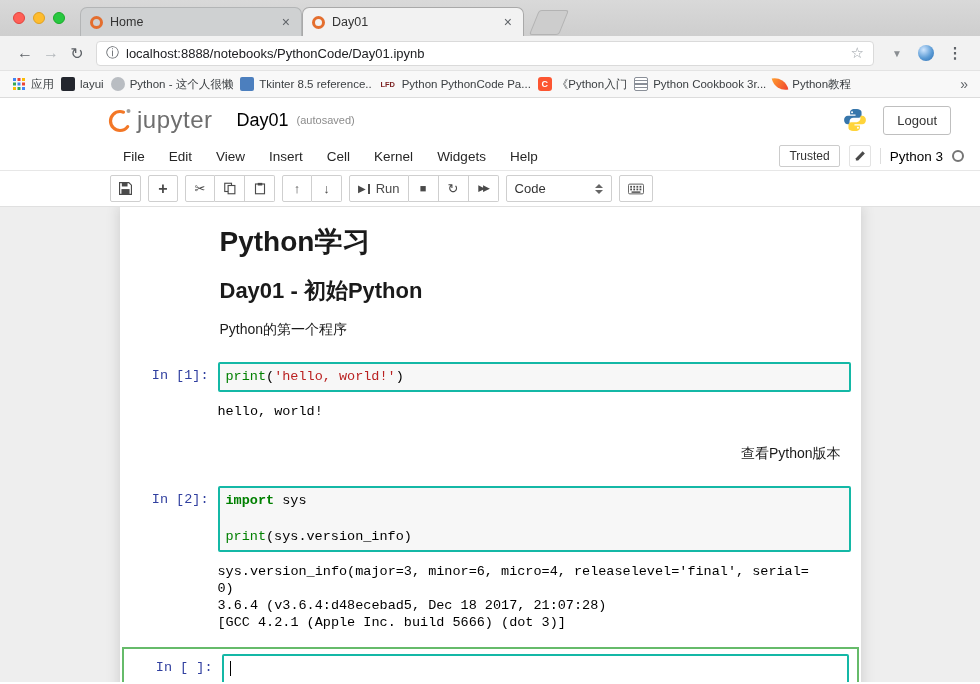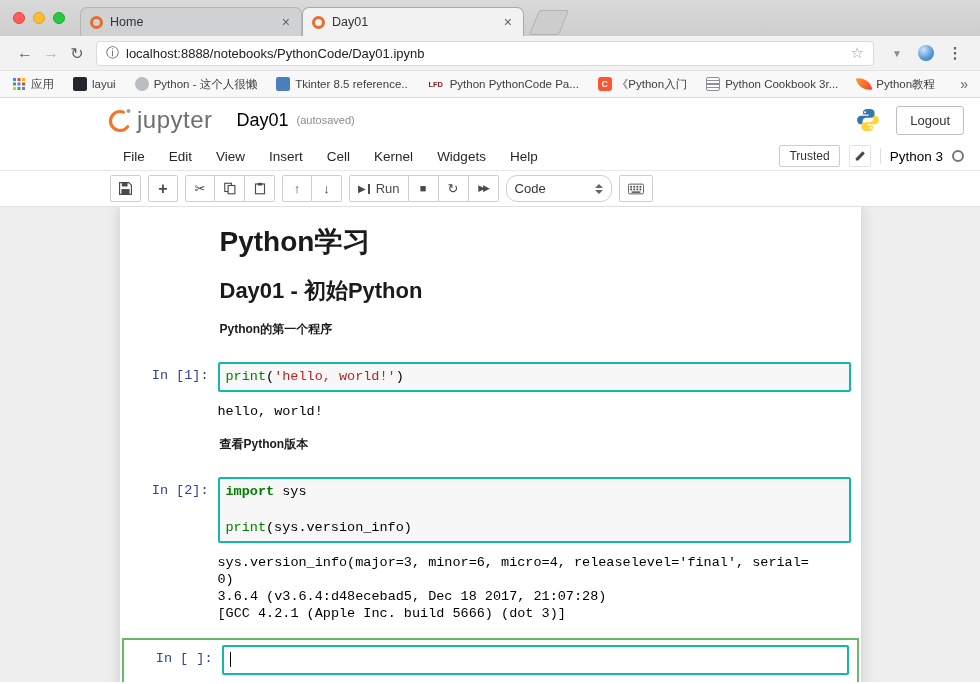--- a/index.html
+++ b/index.html
@@ -30,37 +30,37 @@
   .nav-ic.fwd { color:#b4b8bc; }
   .nav-ic.small { font-size:10px; color:#8a8e92; }
   .nav-ic.menu { font-size:15px; font-weight:bold; }
   .urlbar { flex:1; height:25px; background:#fff; border:1px solid #dadada; border-radius:4px; margin:0 10px 0 6px; display:flex; align-items:center; padding:0 9px; font-size:13px; color:#202124; }
   .info-ic { color:#5f6368; margin-right:7px; font-size:13px; }
   .url-text { white-space:nowrap; overflow:hidden; }
   .star-ic { margin-left:auto; color:#9aa0a6; font-size:15px; }
   .orb { width:16px; height:16px; border-radius:50%; flex:none; margin:0 8px; background:radial-gradient(circle at 35% 30%, #cfe6ff, #5b9bd5 55%, #2b6cb0); }
 
   
-  .bookmarks { height:27px; background:#f8f8f8; border-bottom:1px solid #dcdcdc; display:flex; align-items:center; padding:0 12px; gap:19px; font-size:11.5px; color:#3c4043; }
+  .bookmarks { height:27px; background:#f8f8f8; border-bottom:1px solid #dcdcdc; display:flex; align-items:center; padding:0 12px; gap:7px; font-size:11.5px; color:#3c4043; }
   .bm { display:flex; align-items:center; gap:5px; white-space:nowrap; }
   .bm-ic { width:14px; height:14px; flex:none; display:inline-flex; align-items:center; justify-content:center; border-radius:2px; font-size:8px; overflow:hidden; }
   .ic-apps { position:relative; }
   .ic-apps::before { content:""; position:absolute; left:1px; top:1px; width:3px; height:3px; background:#4285f4;
     box-shadow:4.5px 0 0 #ea4335, 9px 0 0 #fbbc05, 0 4.5px 0 #34a853, 4.5px 4.5px 0 #4285f4, 9px 4.5px 0 #ea4335, 0 9px 0 #fbbc05, 4.5px 9px 0 #34a853, 9px 9px 0 #4285f4; }
   .ic-layui { background:#23262e; }
   .ic-gray { background:#b9bdc2; border-radius:50%; }
   .ic-tk { background:#4c7fbe; }
   .ic-lfd { color:#7a1f1f; font-weight:bold; font-size:7.5px; width:18px; }
   .ic-csdn { background:#fc5531; color:#fff; font-weight:bold; font-size:9px; border-radius:3px; }
   .ic-book { background:repeating-linear-gradient(#ffffff 0 2px, #8a8f98 2px 3.5px); border:1px solid #8a8f98; }
   .ic-feather { background:linear-gradient(135deg,#ff9d2e,#f0432e); border-radius:0 100% 0 100%; transform:rotate(-12deg); }
   .bm-overflow { margin-left:auto; color:#5f6368; font-size:14px; }
 
   
-  .jp-header { height:44px; background:#fff; display:flex; align-items:center; padding:0 16px 0 106px; }
+  .jp-header { height:44px; background:#fff; display:flex; align-items:center; padding:0 29px 0 106px; }
   .jp-logo { display:flex; align-items:center; }
   .logo-text { font-size:24px; color:#6e6e6e; margin-left:3px; letter-spacing:.5px; }
   .nb-title { font-size:18px; color:#000; margin-left:24px; }
   .autosave { font-size:11px; color:#8c8c8c; margin-left:8px; }
   .header-right { margin-left:auto; display:flex; align-items:center; gap:16px; }
   .logout-btn { font-family:inherit; font-size:13px; color:#333; background:#fff; border:1px solid #bfbfbf; border-radius:3px; padding:6px 13px; }
 
   
   .menubar { background:#fff; height:29px; border-bottom:1px solid #e7e7e7; display:flex; align-items:center; padding:0 16px 0 111px; }
   .menu-item { font-size:13.5px; color:#262626; padding:0 12px; }
@@ -79,33 +79,33 @@
   .btn-group .tb-btn:first-child { border-radius:2px 0 0 2px; }
   .btn-group .tb-btn:last-child { border-radius:0 2px 2px 0; }
   .tb-btn.single { border-radius:2px; }
   .glyph { font-size:13px; line-height:1; }
   .glyph.plus { font-size:16px; font-weight:bold; }
   .glyph.play { font-size:10px; }
   .glyph.stop { font-size:11px; }
   .glyph.ff { font-size:9px; letter-spacing:-2px; }
   .runbar { width:2px; height:10px; background:#4a4a4a; margin:0 6px 0 2px; }
   .run-label { font-size:13px; }
-  .cell-type-select { height:27px; min-width:106px; background:#fff; border:1px solid #cfcfcf; border-radius:11px; display:inline-flex; align-items:center; justify-content:space-between; padding:0 8px; font-size:13px; color:#333; }
+  .cell-type-select { height:27px; min-width:106px; background:#fff; border:1px solid #cfcfcf; border-radius:2px; display:inline-flex; align-items:center; justify-content:space-between; padding:0 8px; font-size:13px; color:#333; }
   .sel-arrows { display:inline-flex; flex-direction:column; gap:2px; margin-left:14px; }
   .sel-arrows i { width:0; height:0; border-left:4px solid transparent; border-right:4px solid transparent; }
   .arr-up { border-bottom:4px solid #666; }
   .arr-down { border-top:4px solid #666; }
 
   
   .nb-area { height:475px; background:#eee; overflow:hidden; }
   .nb-page { width:741px; margin:0 auto; background:#fff; min-height:500px; box-shadow:0 0 12px 1px rgba(87,87,87,.2); padding-top:14px; }
   .nb-page h1 { font-size:28px; line-height:34px; color:#1a1a1a; margin:4px 20px 18px 100px; font-weight:bold; }
   .nb-page h2 { font-size:22px; line-height:27px; color:#1a1a1a; margin:0 20px 15px 100px; font-weight:bold; }
-  .nb-page h3 { font-size:12px; line-height:21px; color:#1a1a1a; margin:0 20px 17px 100px; font-weight:bold; }
-  .nb-page h3.spaced { margin-top:8px; }
+  .nb-page h3 { font-size:14px; line-height:21px; color:#1a1a1a; margin:0 20px 17px 100px; font-weight:normal; }
+  .nb-page h3.spaced { margin-top:17px;text-align:right; }
   .code-cell { display:flex; padding:5px 10px 5px 0; }
   .prompt { width:98px; flex:none; text-align:right; padding-right:9px; color:#303F9F; font-size:13.5px; line-height:18px; padding-top:5px; }
   .input-area { flex:1; background:#f7f7f7; border:2px solid #14b8a6; border-radius:2px; padding:4px 6px; font-size:13.5px; line-height:18px; color:#000; }
   .input-area div { white-space:pre; }
   .input-area.edit { background:#fff; }
   .output-row { display:flex; padding:2px 10px 2px 0; }
   .output-text { flex:1; font-size:13.5px; line-height:17px; padding:4px 0; color:#000; }
   .output-text div { white-space:pre; }
   .tok-k { color:#008000; font-weight:bold; }
   .tok-b { color:#008000; }

